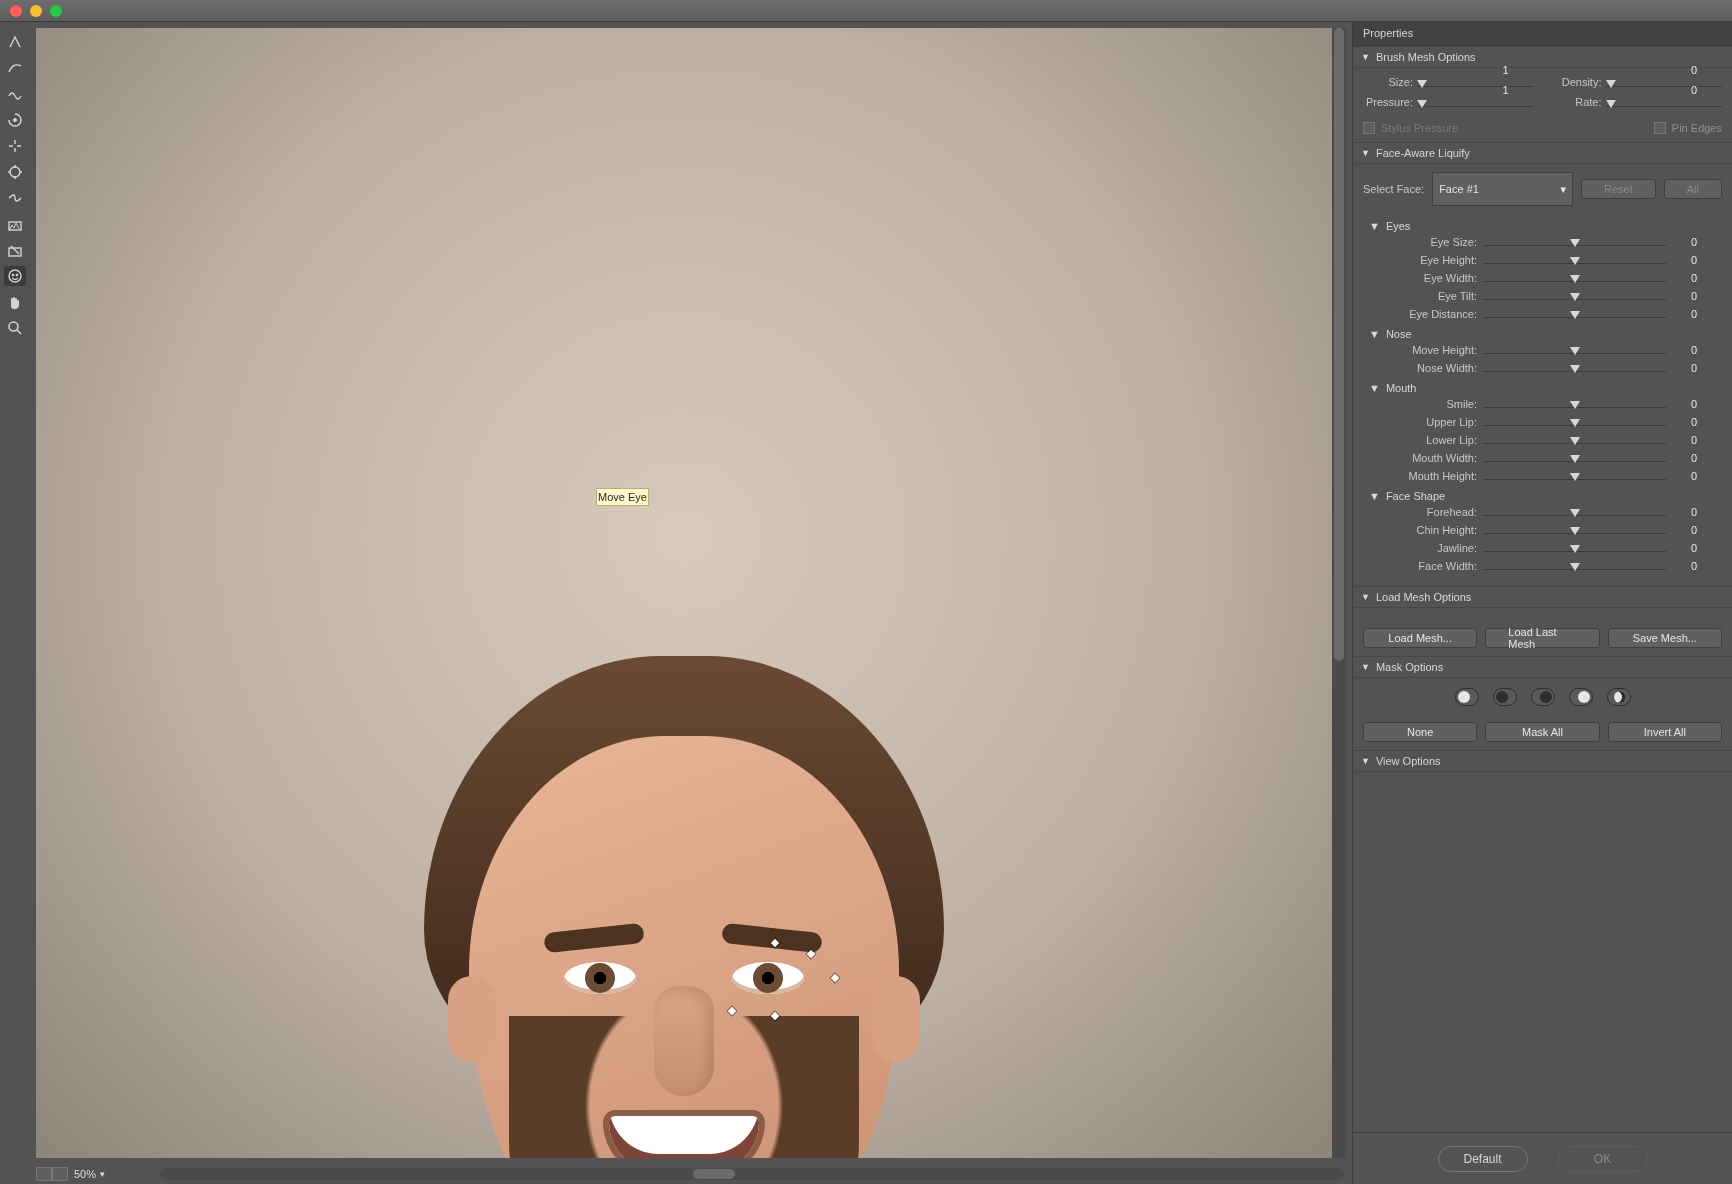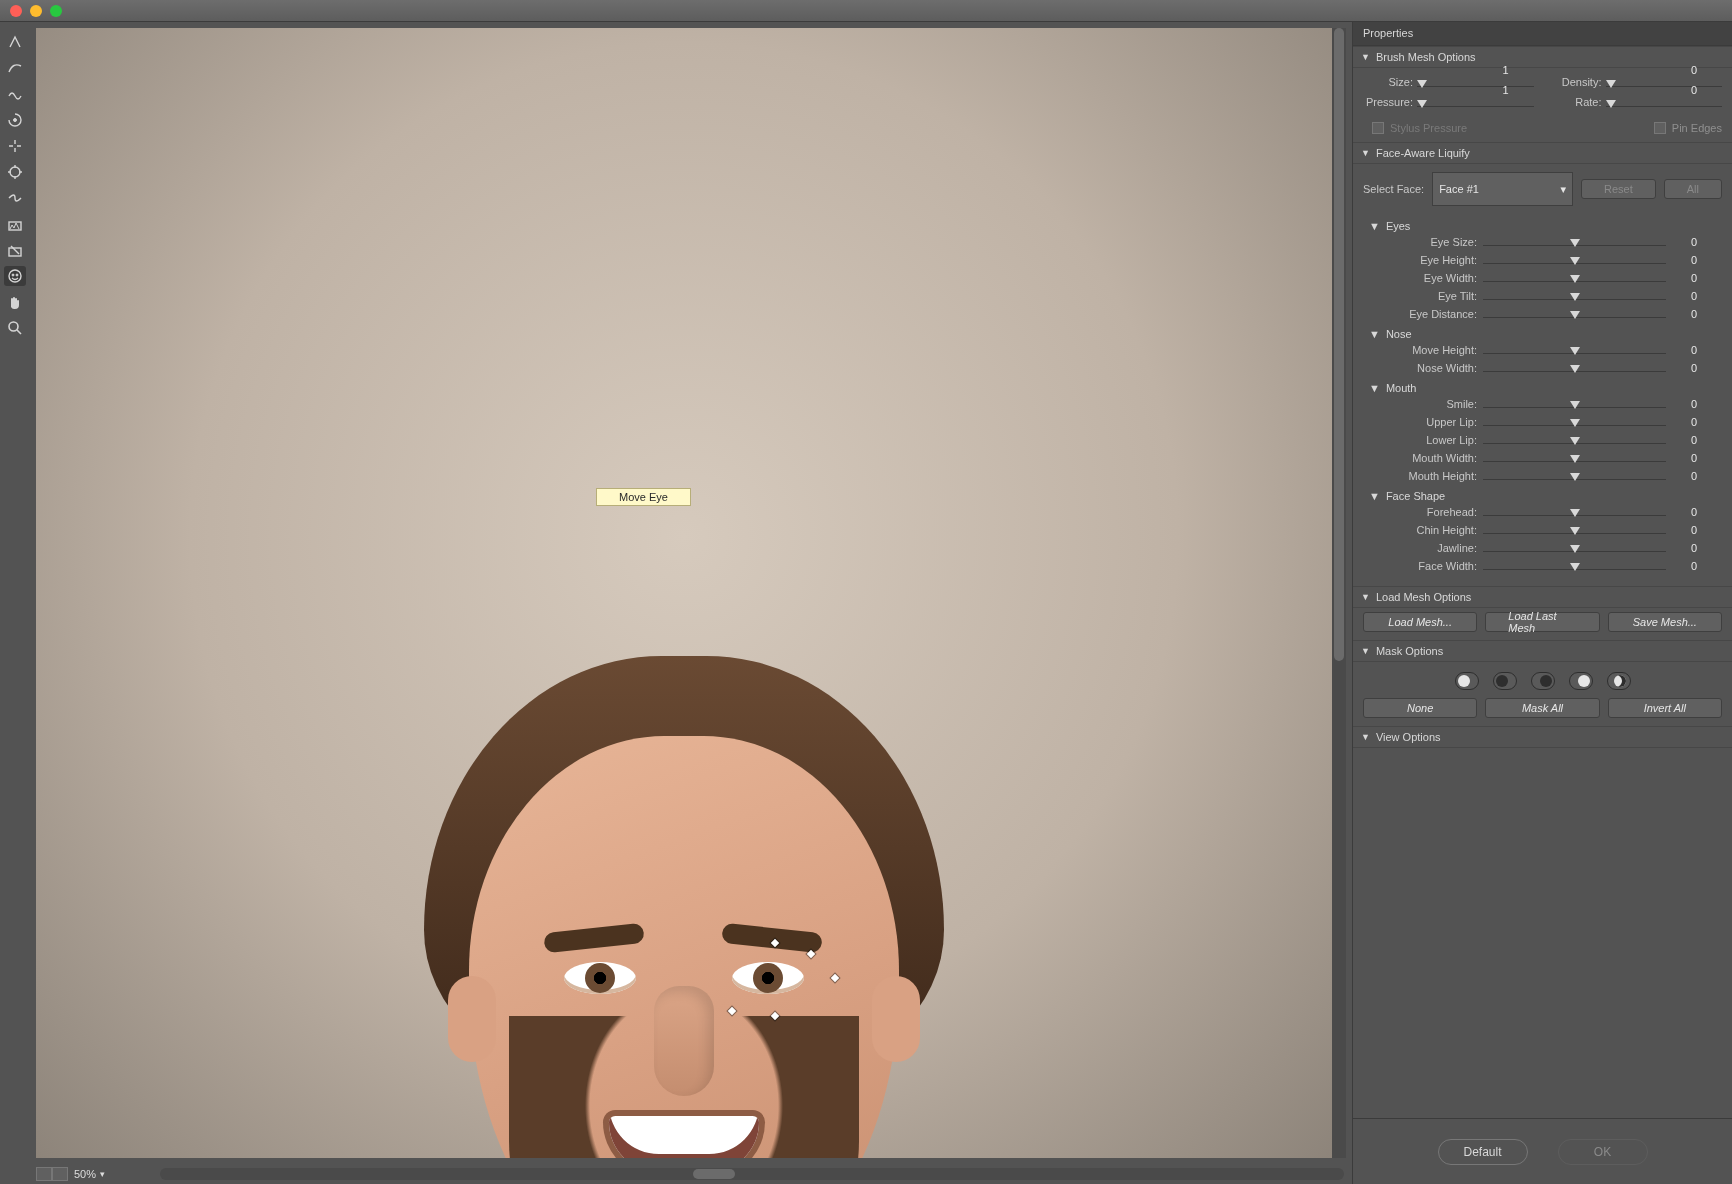--- a/index.html
+++ b/index.html
@@ -32,21 +32,21 @@
 .eye.l{ left:calc(50% - 120px);} .eye.r{ left:calc(50% + 48px);}
 .iris{ width:30px; height:30px; background:radial-gradient(circle,#000 0 28%, #6b4b33 30% 100%); border-radius:50%; position:absolute; left:21px; top:1px;}
 .brow{ width:100px; height:20px; background:#4b331f; border-radius:12px; position:absolute; top:312px;}
 .brow.l{ left:calc(50% - 140px); transform:rotate(-6deg);} .brow.r{ left:calc(50% + 38px); transform:rotate(6deg);}
 .ear{ width:48px; height:86px; background:#d9a183; border-radius:30px; position:absolute; top:360px;}
 .ear.l{ left:calc(50% - 236px);} .ear.r{ left:calc(50% + 188px);}
 
 .handles{ position:absolute; left:calc(50% + 28px); top:324px; width:120px; height:80px;}
 .hd{ width:6px; height:6px; background:#fff; position:absolute; transform:rotate(45deg); box-shadow:0 0 0 1px rgba(0,0,0,.4);}
 .hd.tc{left:50%;top:0;} .hd.tr{left:80%;top:14%;} .hd.rc{left:100%;top:44%;} .hd.bc{left:50%;top:92%;} .hd.bl{left:14%;top:86%;}
-.tooltip { position:absolute; background:#fff9c9; color:#2a2a2a; font-size:11px; padding:2px 22px; border:1px solid #b7ae78; left:560px; top:460px;text-align:right; }
+.tooltip { position:absolute; background:#fff9c9; color:#2a2a2a; font-size:11px; padding:2px 1px; border:1px solid #b7ae78; left:560px; top:460px;text-align:right; }
 .statusbar{ height:20px; background:#535353; display:flex; align-items:center; padding-left:6px; gap:0; position:relative;}
 .sb-btn{ width:16px;height:14px;border:1px solid #777;background:#606060;}
 .zoom{ color:#ddd; font-size:11px; margin-left:6px; display:flex; align-items:center; gap:4px;}
 .zoom .chev{font-size:9px;}
 .sb-scroll{ position:absolute; left:130px; right:8px; top:4px; height:12px; background:#4a4a4a; border-radius:6px;}
 .sb-scroll .th{ position:absolute; left:45%; width:42px; top:1px; bottom:1px; background:#6b6b6b; border-radius:6px;}
 
 .panel{ width:380px; background:#535353; display:flex; flex-direction:column; border-left:1px solid #3b3b3b;}
 .panel-scroll{ flex:1; overflow:hidden;}
 .phead{ height:24px; background:#424242; color:#d8d8d8; font-size:11px; padding:5px 10px; border-bottom:1px solid #3b3b3b;}
@@ -62,38 +62,38 @@
 .thumb-s{ position:absolute; top:3px; width:0; height:0; border-left:5px solid transparent; border-right:5px solid transparent; border-top:8px solid #d8d8d8;}
 .thumb-s.center{ left:50%; transform:translateX(-50%);}
 .thumb-s.left{ left:0;}
 .twocol{ display:flex; gap:18px;}
 .twocol .col{ flex:1; display:flex; align-items:center;}
 .twocol .lab{ width:54px; text-align:right; padding-right:4px;}
 .twocol .sliderc{ flex:1; position:relative; height:20px;}
 .twocol .num{ position:absolute; right:0; top:-8px;}
 .twocol .track{ top:14px;}
 .twocol .thumb-s{ top:8px;}
-.chkrow{ display:flex; align-items:center; gap:6px; color:#8f8f8f; margin-top:6px;margin-left:9px;}
+.chkrow{ display:flex; align-items:center; gap:6px; color:#8f8f8f; margin-top:6px;}
 .chk{ width:12px;height:12px;border:1px solid #777;background:#606060;}
 .chkrow.disabled{ color:#7a7a7a;}
 .face-select{ display:flex; align-items:center; gap:8px; padding:4px 0 8px 0;}
 .face-select .lab{ color:#c8c8c8;}
 .select{ flex:1; height:20px; background:#606060; border:1px solid #3f3f3f; color:#e6e6e6; display:flex; align-items:center; justify-content:space-between; padding:16px 6px; font-size:11px;}
 .btn{ height:20px; padding:0 22px; background:#606060; border:1px solid #3f3f3f; color:#e6e6e6; font-size:11px; display:inline-flex; align-items:center; justify-content:center; cursor:pointer; border-radius:3px;}
 .btn.disabled{ color:#8a8a8a; cursor:default;}
 .sub-h{ display:flex; align-items:center; gap:6px; margin:6px 0 2px 6px; color:#d8d8d8; cursor:pointer;}
-.mesh-row,.mask-row{ display:flex; gap:8px; margin-top:0;font-style:italic;}
+.mesh-row,.mask-row{ display:flex; gap:8px; margin-top:16px;}
 .mesh-row .btn,.mask-row .btn{ flex:1;}
 .mask-icons{ display:flex; gap:14px; justify-content:center; margin:6px 0 8px 0;}
 .micon{ width:24px; height:18px; border:1px solid #2e2e2e; border-radius:9px; position:relative; background:#5a5a5a; cursor:pointer;}
 .micon:after{content:"";position:absolute;width:12px;height:12px;border-radius:50%;top:2px;background:#2e2e2e;}
 .micon.i1:after{left:2px;background:#e6e6e6;} .micon.i2:after{left:2px;}
 .micon.i3:after{right:2px;} .micon.i4:after{right:2px;background:#e6e6e6;}
 .micon.i5:after{left:6px;background:#e6e6e6;box-shadow:-4px 0 0 #2e2e2e inset;}
-.footer{ height:66px; border-top:1px solid #3b3b3b; display:flex; align-items:center; justify-content:center; gap:30px; background:#535353;}
+.footer{ height:52px; border-top:1px solid #3b3b3b; display:flex; align-items:center; justify-content:center; gap:30px; background:#535353;}
 .fbtn{ width:90px; height:26px; border:1px solid #777; border-radius:13px; display:flex; align-items:center; justify-content:center; color:#d8d8d8; font-size:12px; cursor:pointer;}
 .fbtn.ghost{ color:#8a8a8a; border-color:#5d5d5d;}
 </style>
 </head>
 <body>
 
 <div class="window">
   <div class="titlebar">
     <div class="traffic">
       <span class="tl-close"></span>

